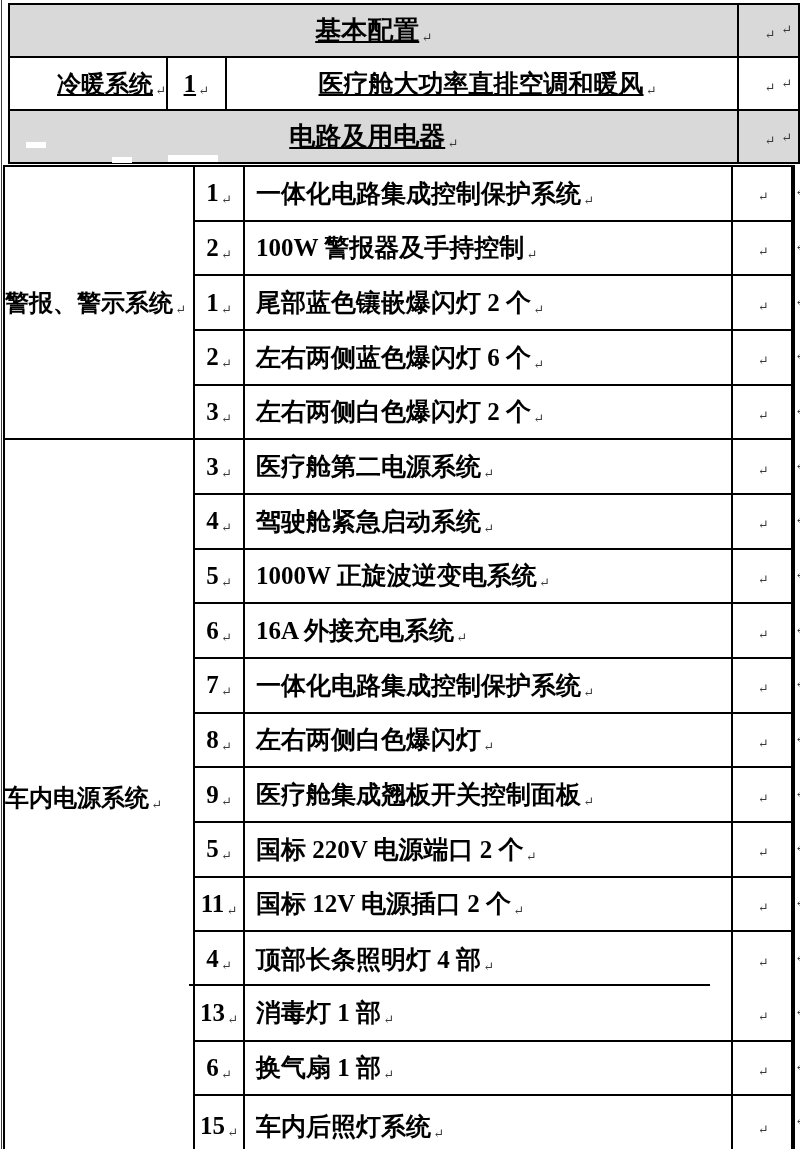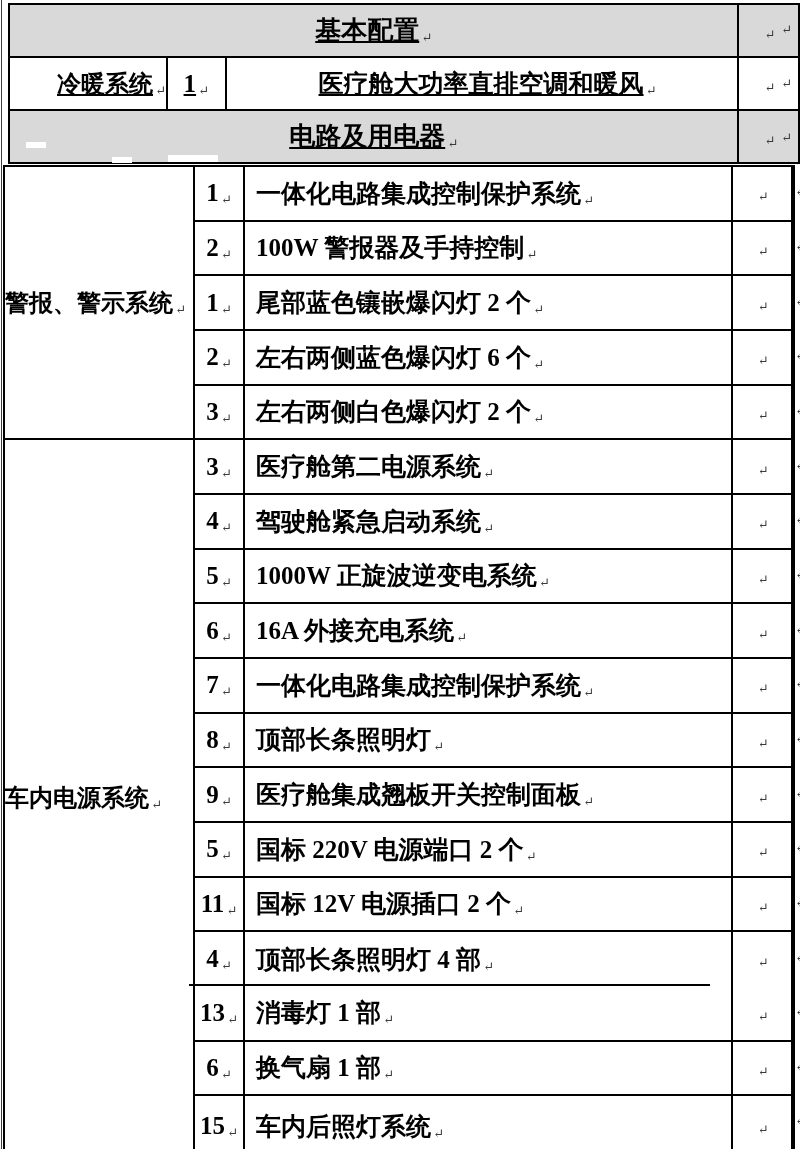--- a/index.html
+++ b/index.html
@@ -137,21 +137,21 @@
       <td class="desc"><span>16A 外接充电系统</span><span class="pm">↵</span></td>
       <td class="mark"><span class="pm">↵</span></td>
     </tr>
     <tr>
       <td class="num"><span>7</span><span class="pm">↵</span></td>
       <td class="desc"><span>一体化电路集成控制保护系统</span><span class="pm">↵</span></td>
       <td class="mark"><span class="pm">↵</span></td>
     </tr>
     <tr>
       <td class="num"><span>8</span><span class="pm">↵</span></td>
-      <td class="desc"><span>顶部长条照明灯</span><span class="pm">↵</span></td>
+      <td class="desc"><span>左右两侧白色爆闪灯</span><span class="pm">↵</span></td>
       <td class="mark"><span class="pm">↵</span></td>
     </tr>
     <tr>
       <td class="num"><span>9</span><span class="pm">↵</span></td>
       <td class="desc"><span>医疗舱集成翘板开关控制面板</span><span class="pm">↵</span></td>
       <td class="mark"><span class="pm">↵</span></td>
     </tr>
     <tr>
       <td class="num"><span>5</span><span class="pm">↵</span></td>
       <td class="desc"><span>国标 220V 电源端口 2 个</span><span class="pm">↵</span></td>

